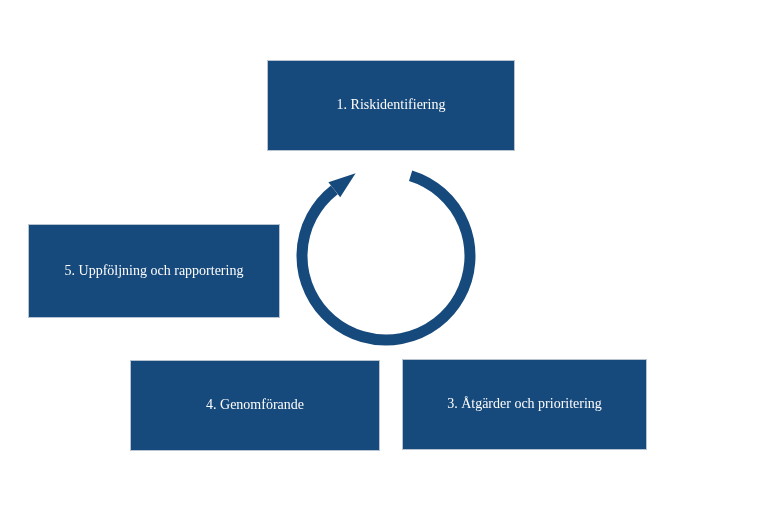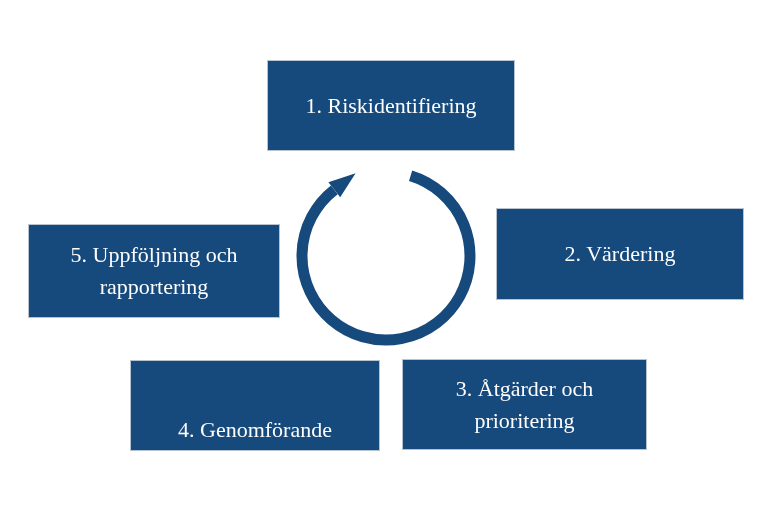--- a/index.html
+++ b/index.html
@@ -20,21 +20,21 @@
     width: 768px;
     height: 512px;
   }
   .step-box {
     position: absolute;
     box-sizing: border-box;
     display: flex;
     align-items: center;
     justify-content: center;
     text-align: center;
-    font-size: 22px;
+    font-size: 14px;
     line-height: 1.45;
     padding: 4px 18px;
     border: 1px solid #b7c3d0;
     
   }
   .box-1 { left: 267px; top: 60px;  width: 248px; height: 91px; }
   .box-2 { left: 496px; top: 208px; width: 248px; height: 92px; }
   .box-3 { left: 402px; top: 359px; width: 245px; height: 91px; }
   .box-4 { left: 130px; top: 360px; width: 250px; height: 91px; }
   .box-5 { left: 28px;  top: 211px; width: 252px; height: 94px; }
@@ -51,29 +51,26 @@
 
   <svg class="arrow-svg" width="768" height="512" viewBox="0 0 768 512">
     <path d="M 410.6 175.7 A 84 84 0 1 1 334.3 189.8" fill="none" stroke-width="11" stroke-linecap="butt" stroke="#174a7c"></path>
     <polygon points="355.6,173.2 340.2,197.3 328.4,182.3" fill="#174a7c"></polygon>
   </svg>
 
   <div class="step-box box-1" style="background: rgb(23, 74, 124); border-color: rgb(183, 195, 208); color: rgb(253, 253, 253);">
     <span>1. Riskidentifiering</span>
   </div>
 
-  <div class="step-box box-2" style="background: rgb(23, 74, 124); border-color: rgb(183, 195, 208); color: rgb(253, 253, 253);">
-    <span>2. Värdering</span>
-  </div>
 
   <div class="step-box box-3" style="background: rgb(23, 74, 124); border-color: rgb(183, 195, 208); color: rgb(253, 253, 253);">
     <span>3. Åtgärder och prioritering</span>
   </div>
 
-  <div class="step-box box-4" style="background: rgb(23, 74, 124); border-color: rgb(183, 195, 208); color: rgb(253, 253, 253); align-items: flex-end;">
+  <div class="step-box box-4" style="background: rgb(23, 74, 124); border-color: rgb(183, 195, 208); color: rgb(253, 253, 253);">
     <span>4. Genomförande</span>
   </div>
 
   <div class="step-box box-5" style="background: rgb(23, 74, 124); border-color: rgb(183, 195, 208); color: rgb(253, 253, 253); margin-top: 13px;">
     <span>5. Uppföljning och rapportering</span>
   </div>
 
 </div>
 
 </body></html>

